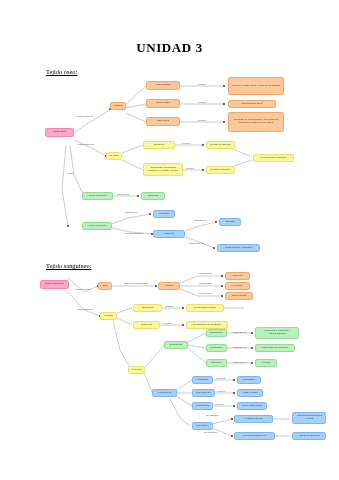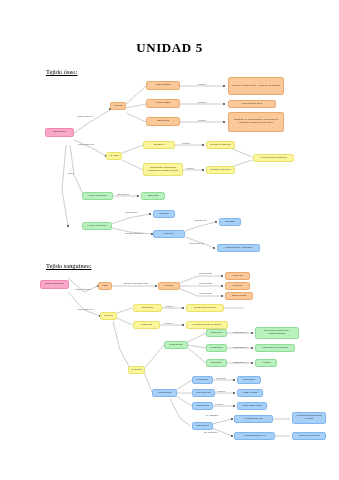--- a/index.html
+++ b/index.html
@@ -42,21 +42,21 @@
   .edge-label{
     position:absolute;font-size:2.3px;color:#555;white-space:nowrap;
     text-align:center;line-height:1.1;
   }
 </style>
 </head>
 <body>
 
 <div id="page">
 
-  <div id="title">UNIDAD 5</div>
+  <div id="title">UNIDAD 3</div>
 
   <div class="section-label" style="left:46px;top:68px;">Tejido óseo:</div>
   <div class="section-label" style="left:46px;top:262px;">Tejido sanguíneo:</div>
 
   <svg class="wires" viewBox="0 0 339 480">
 
     <path d="M74,133 L90,122 L110,110"></path>
     <circle cx="110" cy="109" r="0.9"></circle>
 
     <line x1="126" y1="104" x2="146" y2="86"></line>

